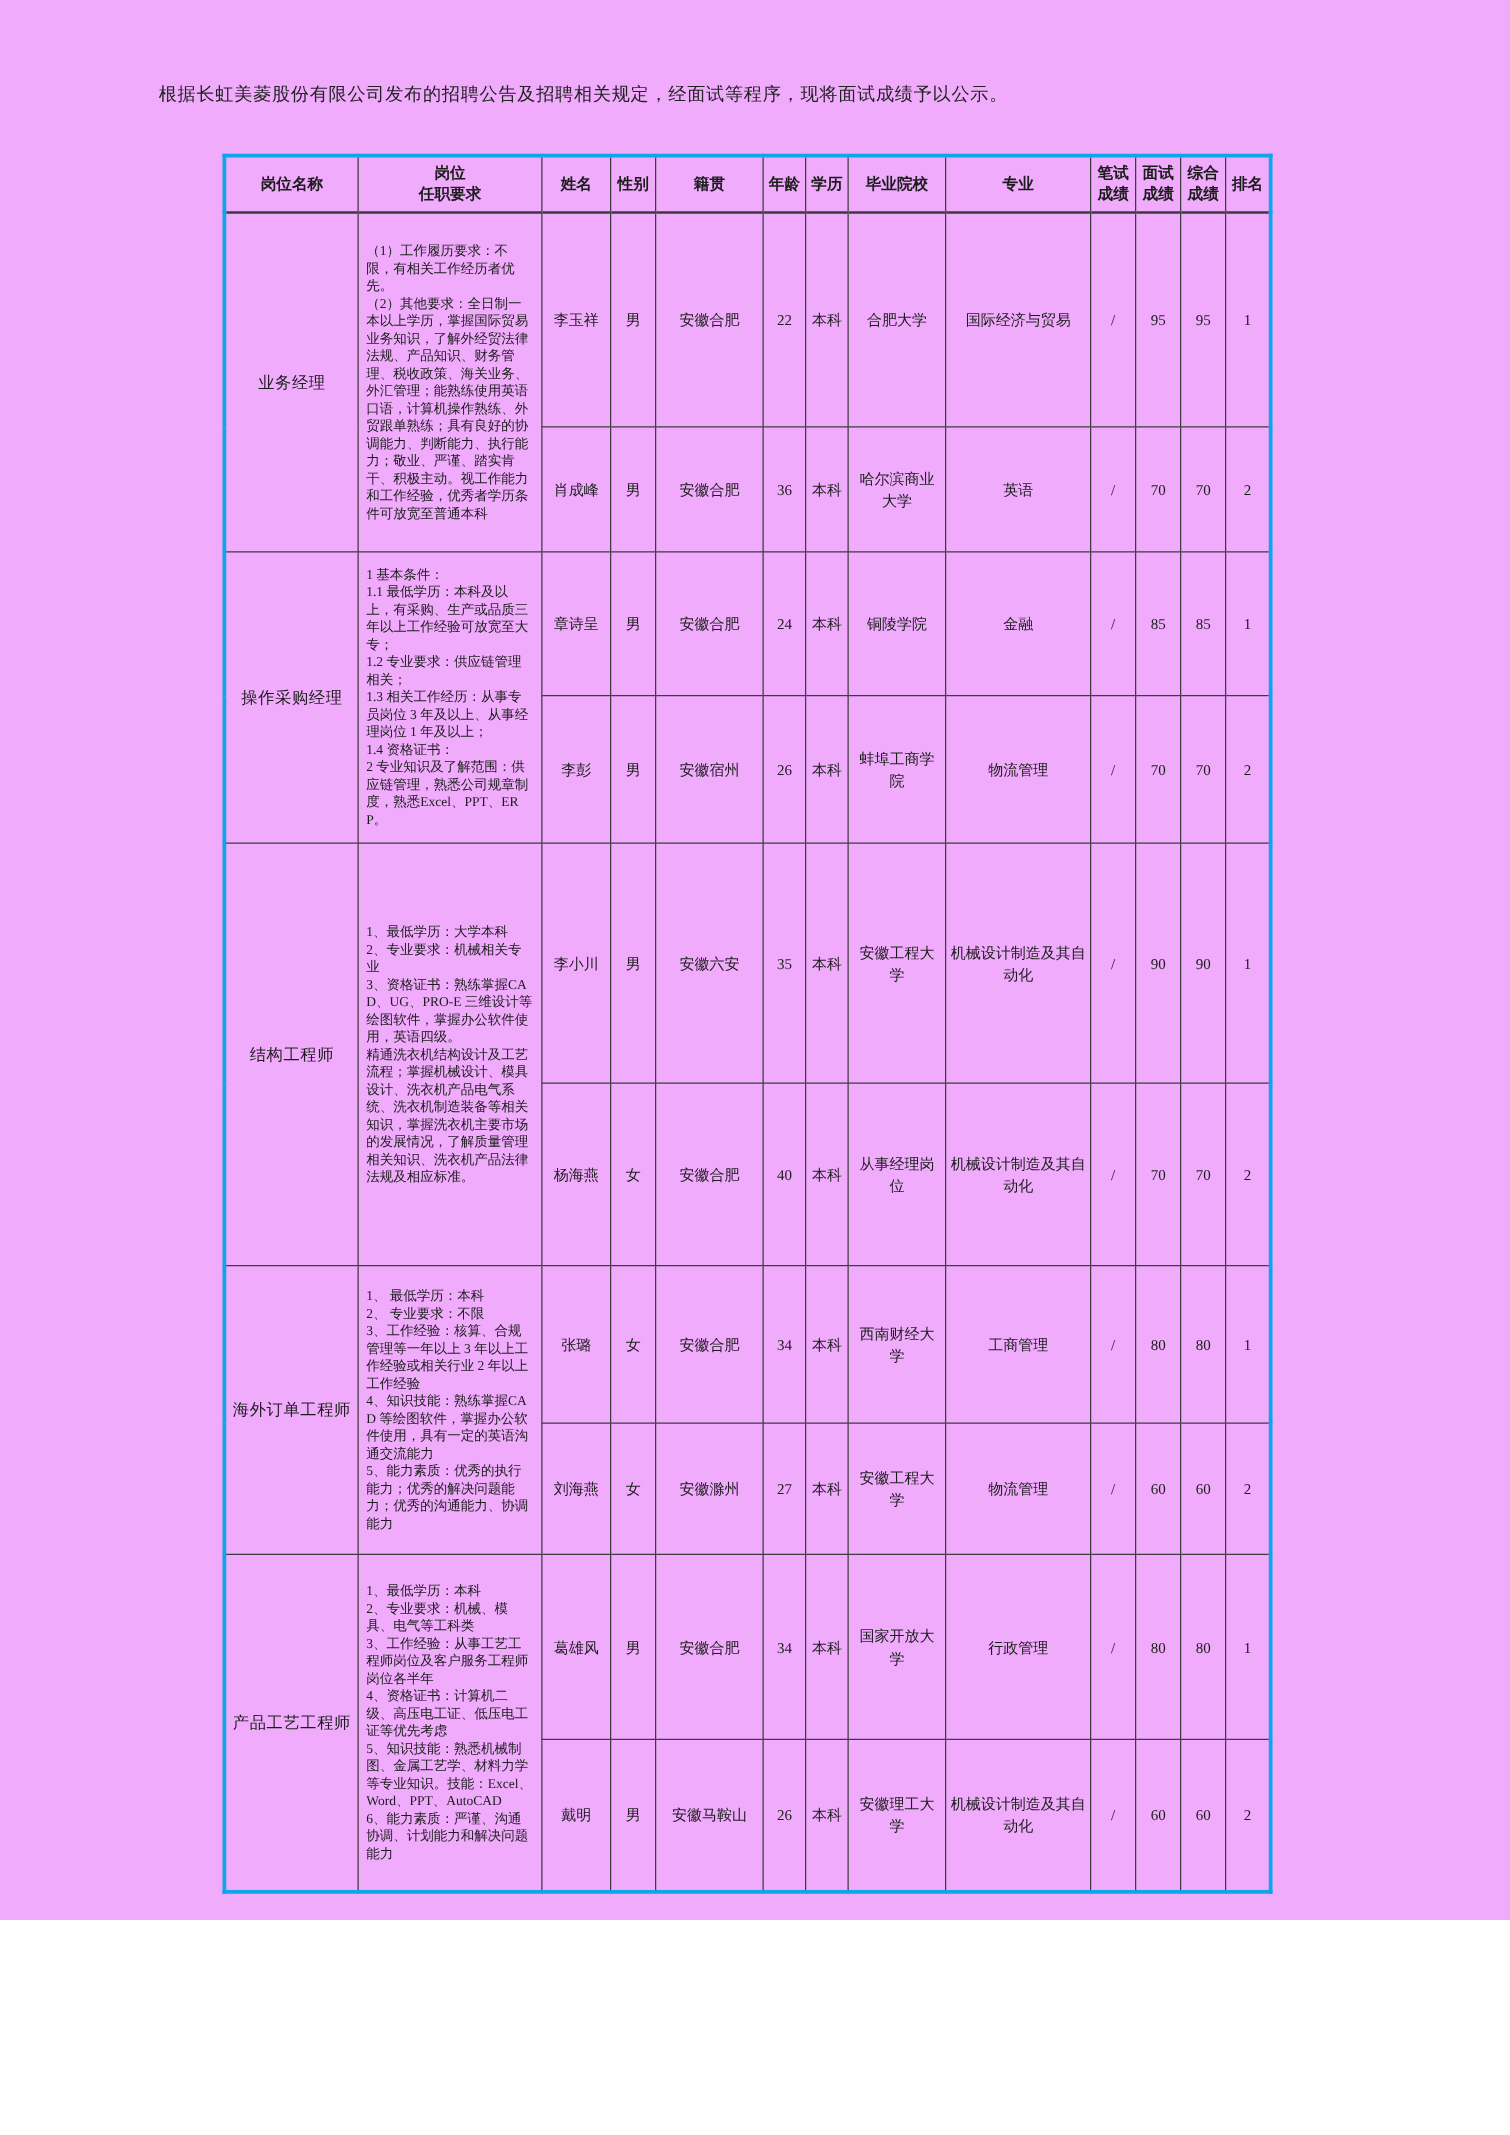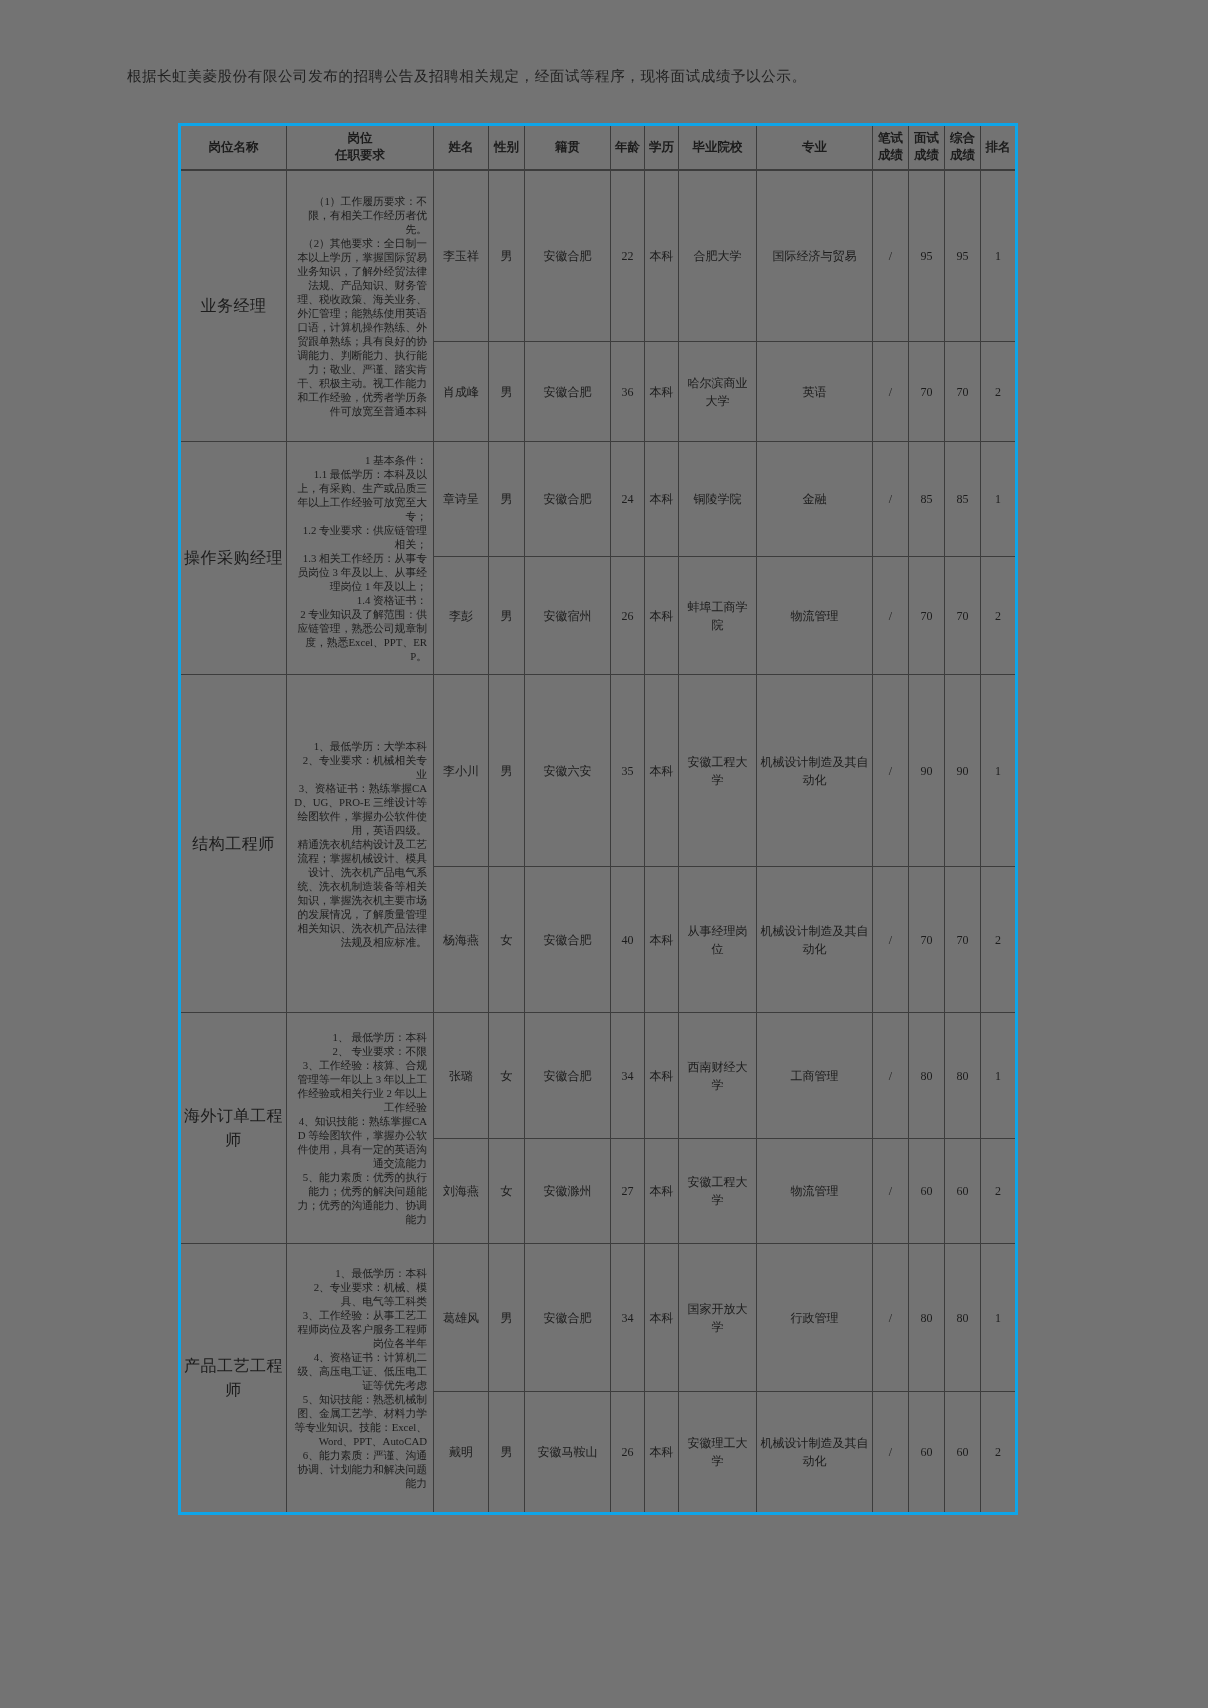--- a/index.html
+++ b/index.html
@@ -10,22 +10,22 @@
   body {
     position: relative;
     width: 1208px;
     height: 1708px;
     font-family: "Liberation Serif", "DejaVu Serif", serif;
     color: #1c1c1c;
   }
   .page {
     position: relative;
     width: 1208px;
-    height: 1708px;
-    background: #737373;
+    height: 1536px;
+    background: #f0abfc;
     overflow: hidden;
   }
   .intro {
     position: absolute;
     left: 127px;
     top: 66px;
     width: 960px;
     margin: 0;
     font-size: 14.5px;
     letter-spacing: 0.6px;
@@ -54,28 +54,28 @@
     overflow: hidden;
   }
   table.results thead th {
     font-weight: bold;
     font-size: 12.5px;
     line-height: 1.35;
     white-space: pre-line;
     border-bottom-width: 2px;
   }
   table.results td.pos {
-    font-size: 16px;
+    font-size: 13px;
     letter-spacing: 0.5px;
   }
   table.results td.req {
     font-size: 10.8px;
     line-height: 14px;
     padding: 4px 6px;
-    text-align: right;
+    text-align: left;
     white-space: pre-line;
   }
 </style>
 </head>
 <body>
 
 <div class="page">
   <p class="intro">根据长虹美菱股份有限公司发布的招聘公告及招聘相关规定，经面试等程序，现将面试成绩予以公示。</p>
 
   <table class="results">

